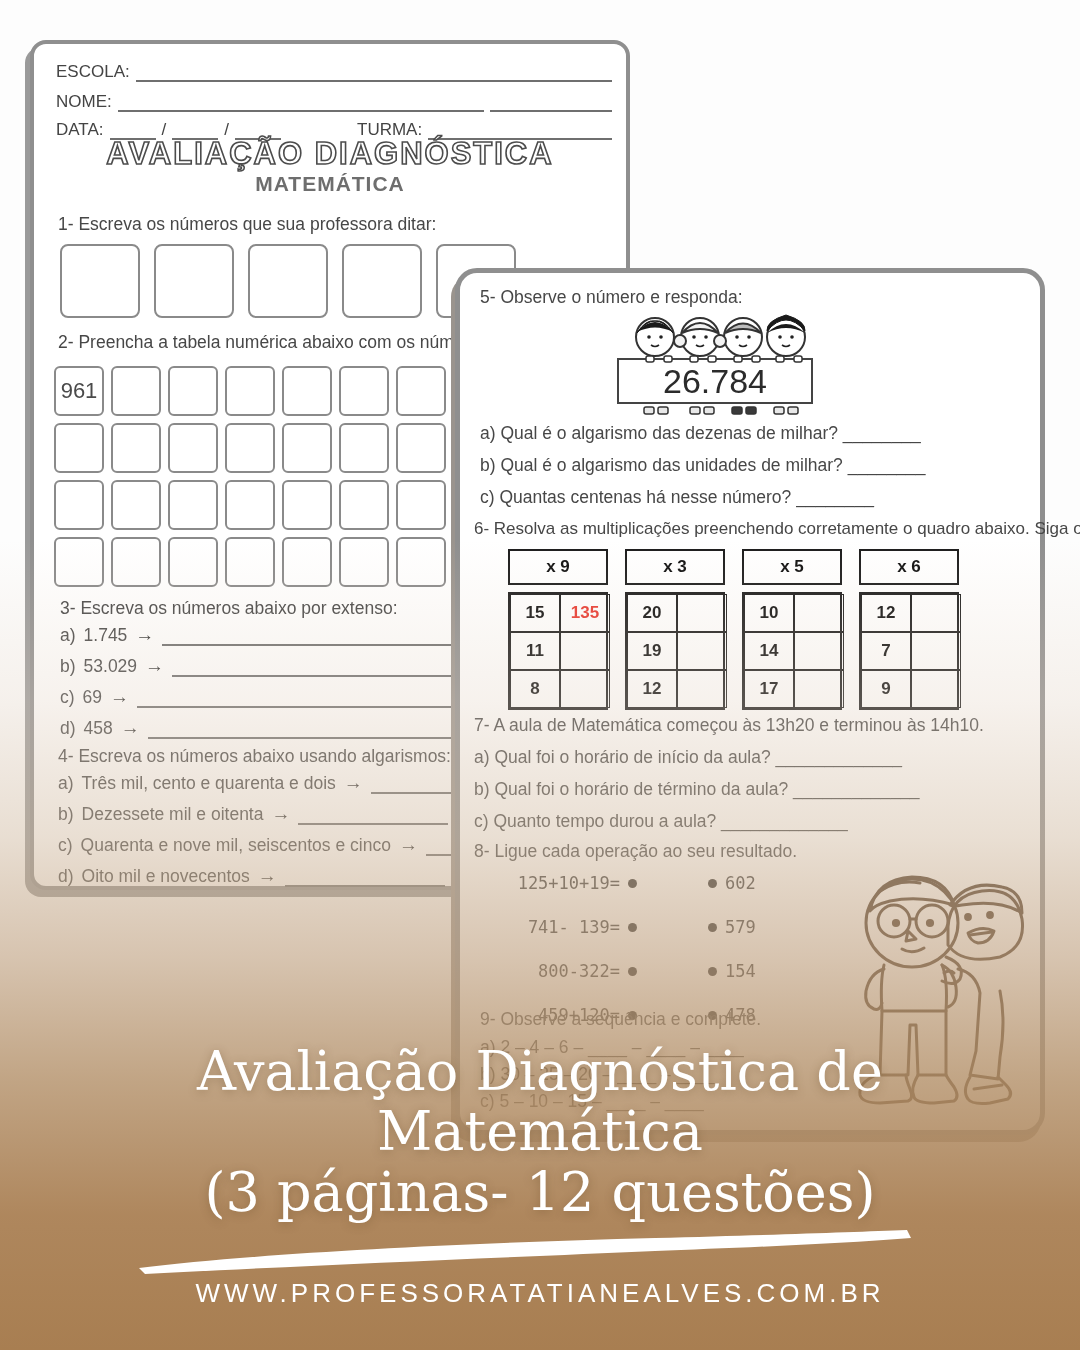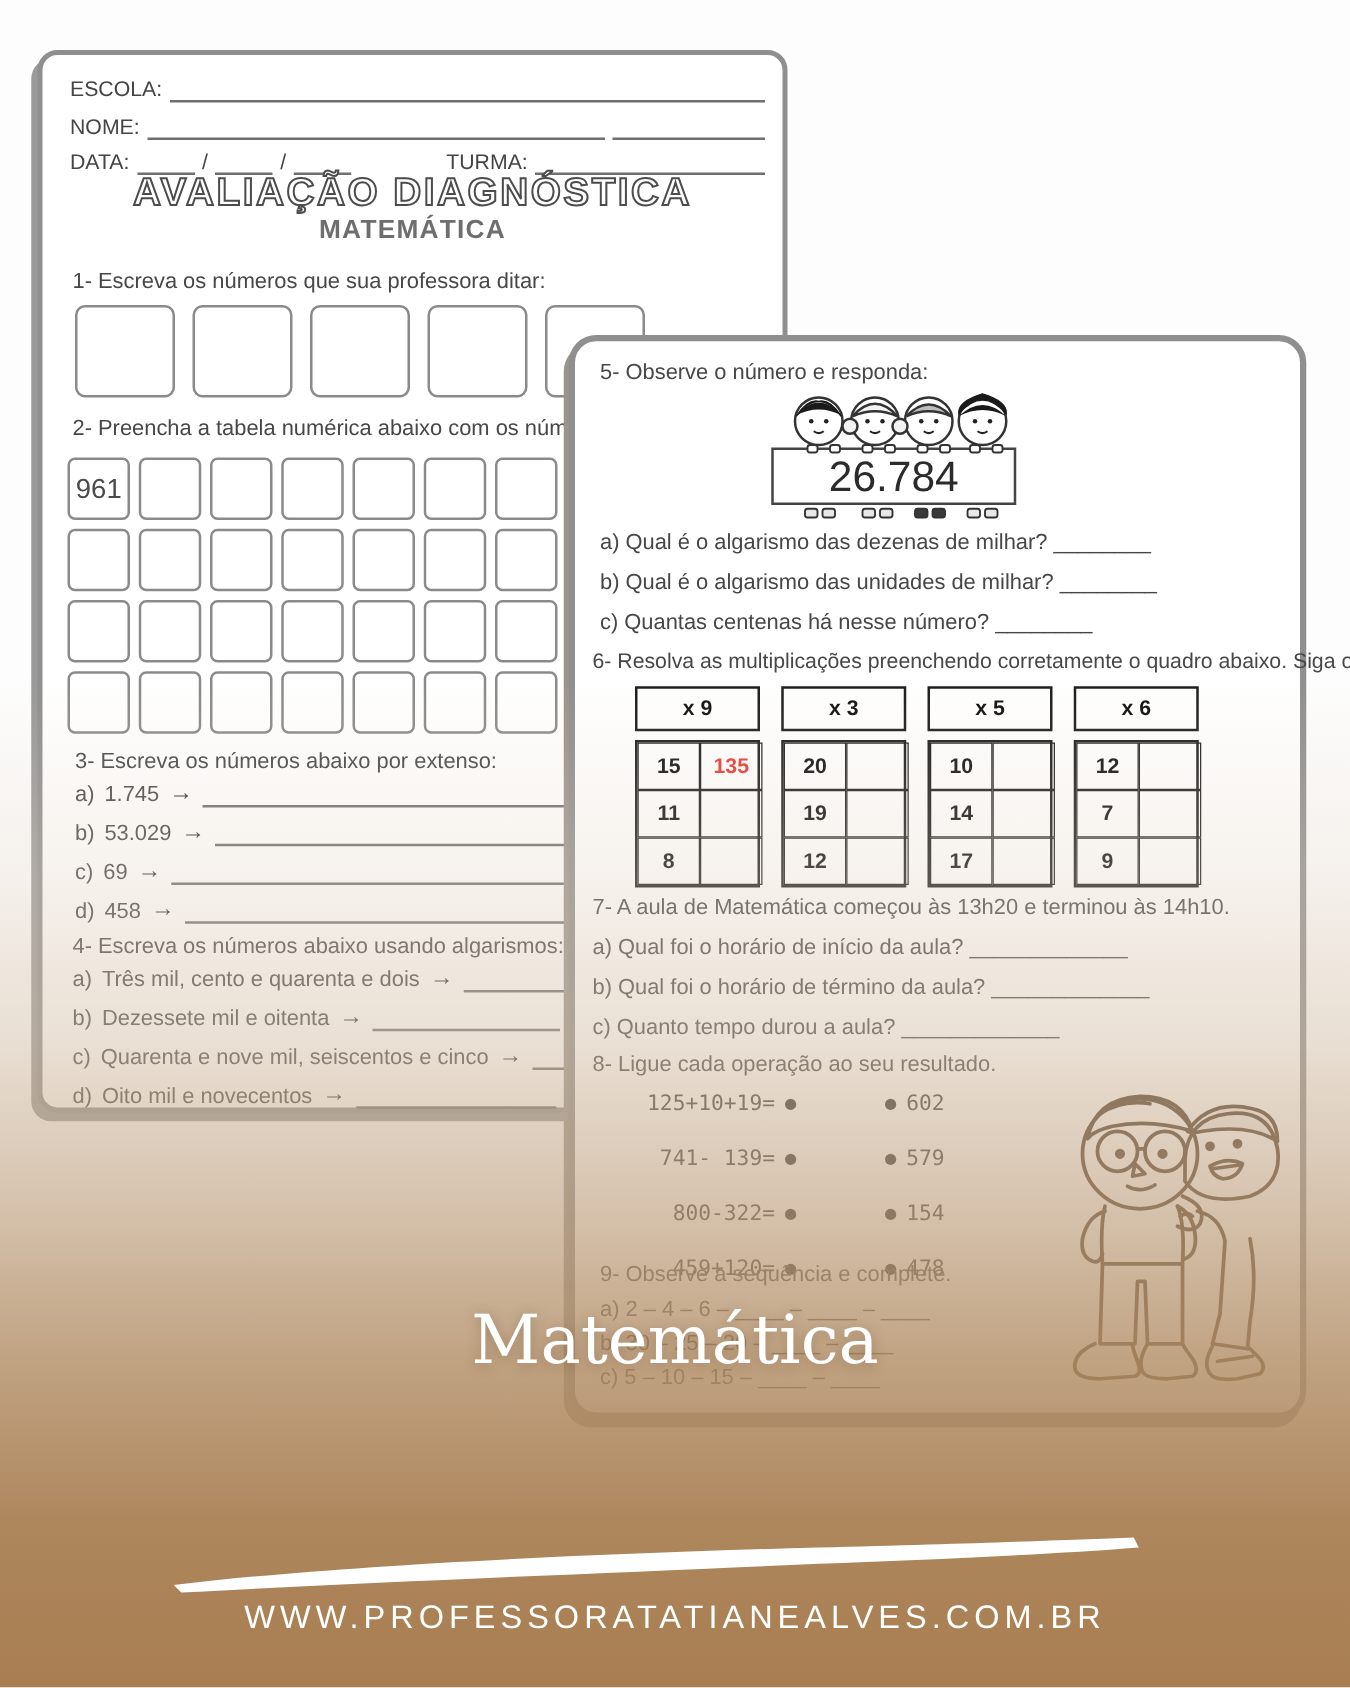--- a/index.html
+++ b/index.html
@@ -438,16 +438,18 @@
   </svg>
 </div>
 
 <div id="tint"></div>
 
 <svg id="brush" width="780" height="50" viewBox="0 0 780 50">
   <path d="M4 40 C 120 26, 300 16, 520 10 C 640 7, 720 4, 772 2 L 776 10 C 700 16, 600 20, 520 23 C 360 30, 160 38, 10 46 Z" fill="#ffffff"></path>
 </svg>
 
 <div id="promo">
+  <div class="line">Avaliação Diagnóstica de</div>
   <div class="line">Matemática</div>
+  <div class="line">(3 páginas- 12 questões)</div>
 </div>
 
 <div id="site-url">WWW.PROFESSORATATIANEALVES.COM.BR</div>
 
 </body></html>

